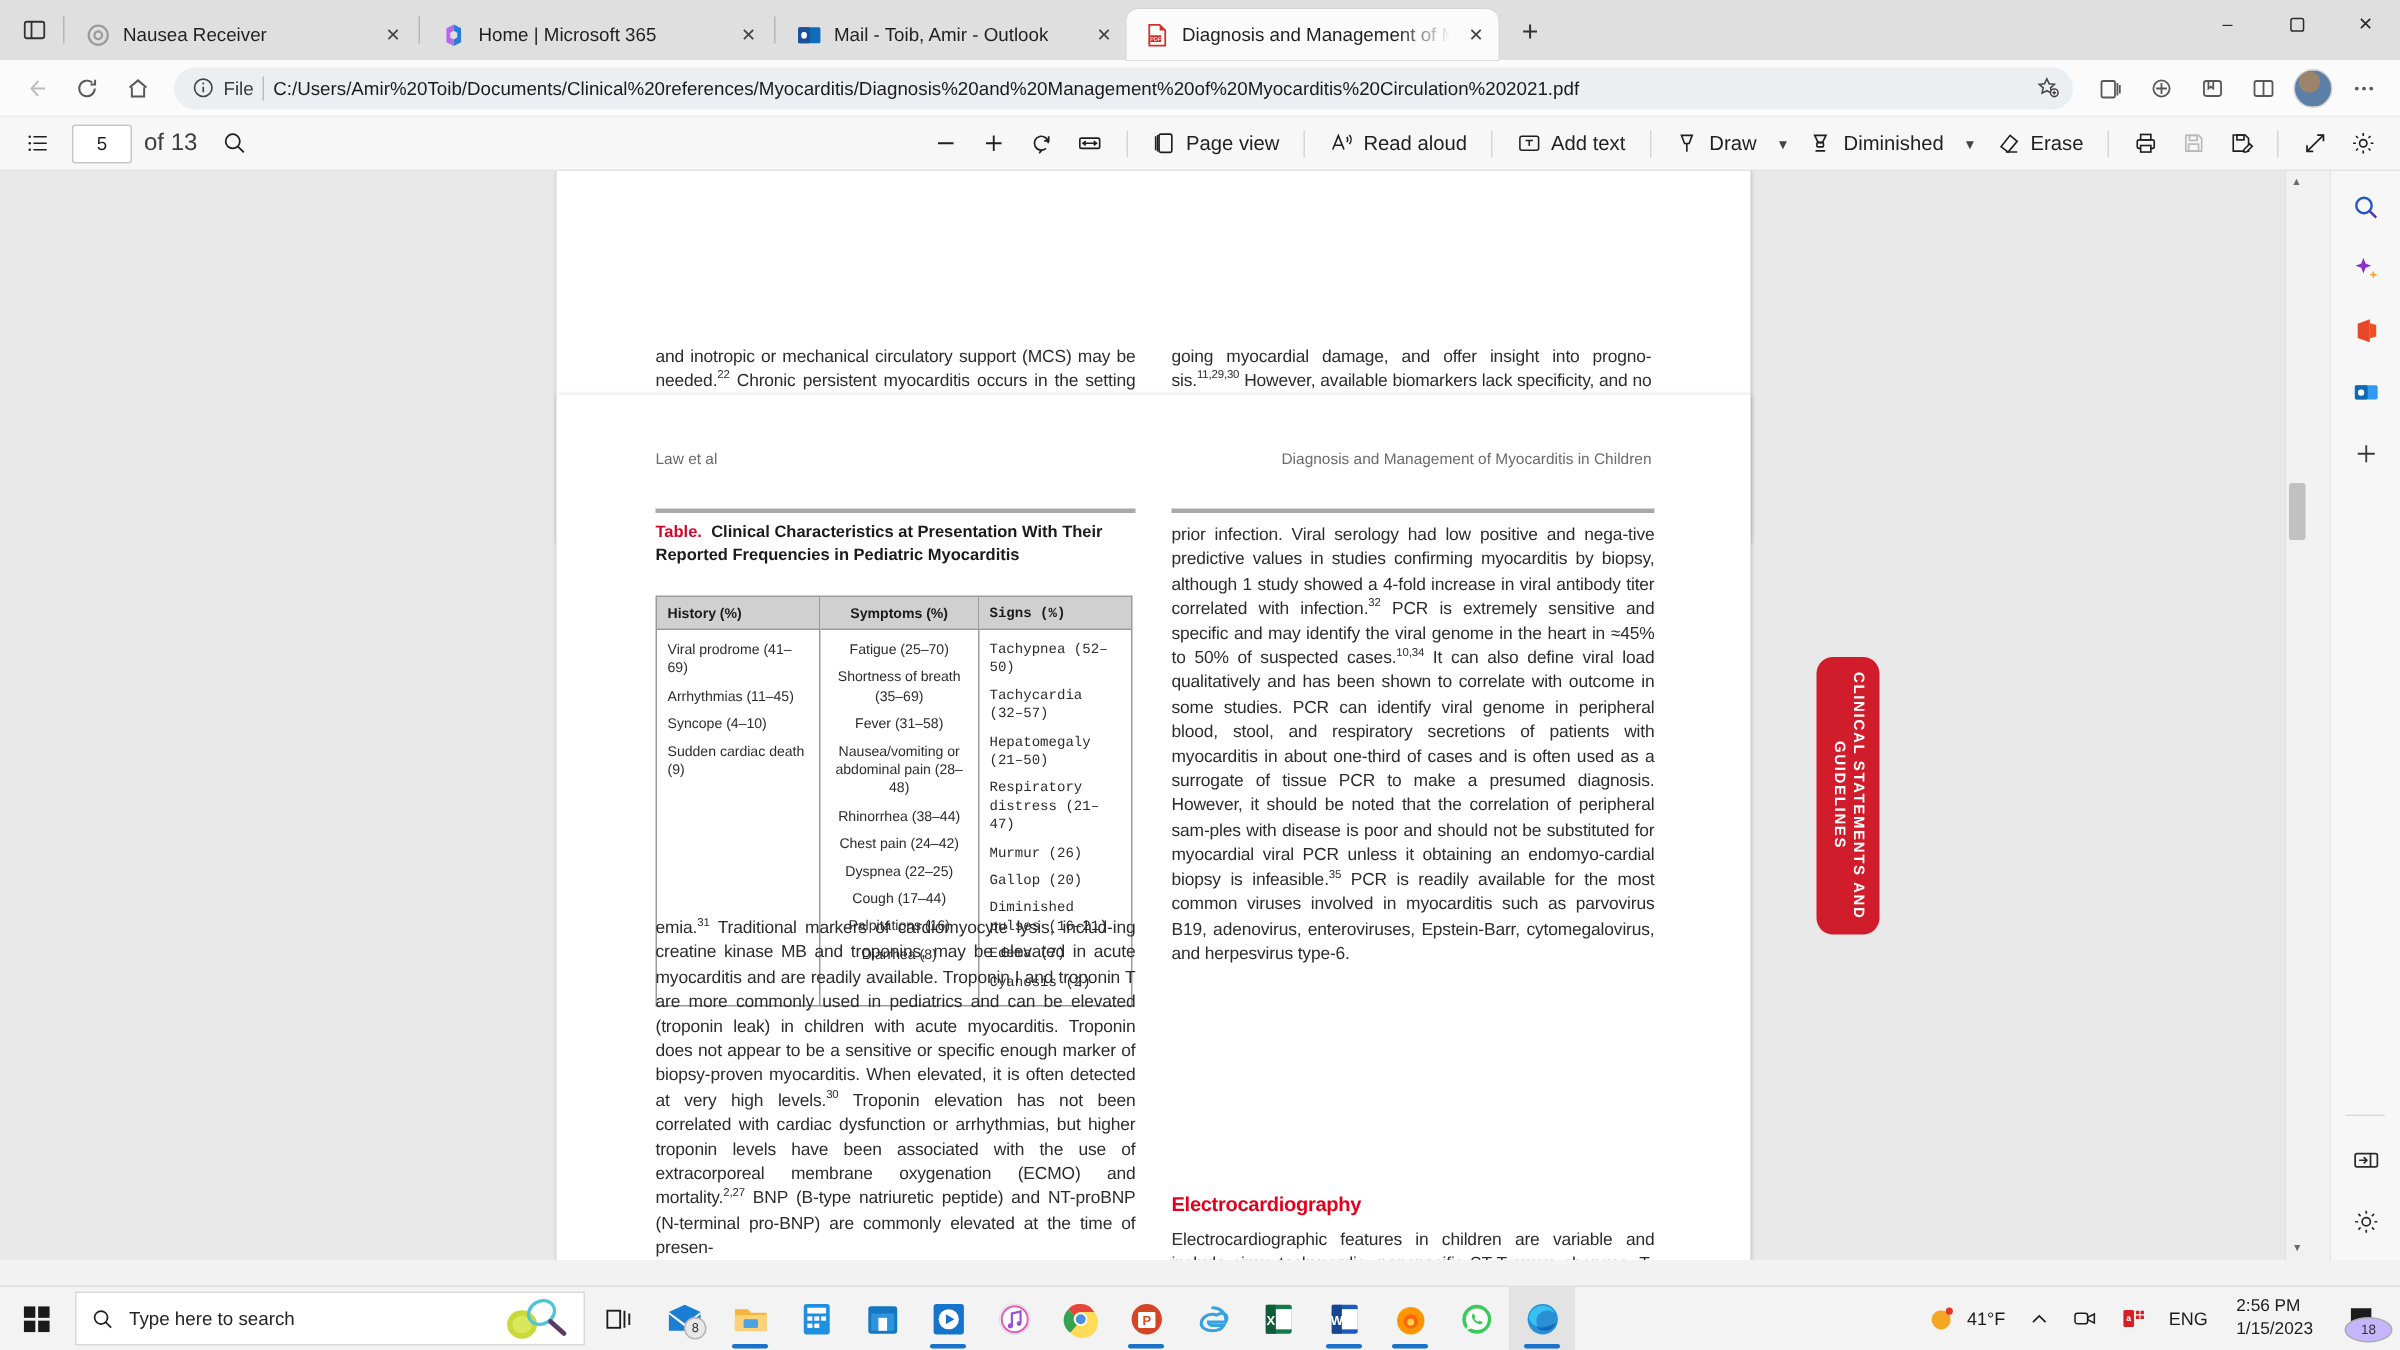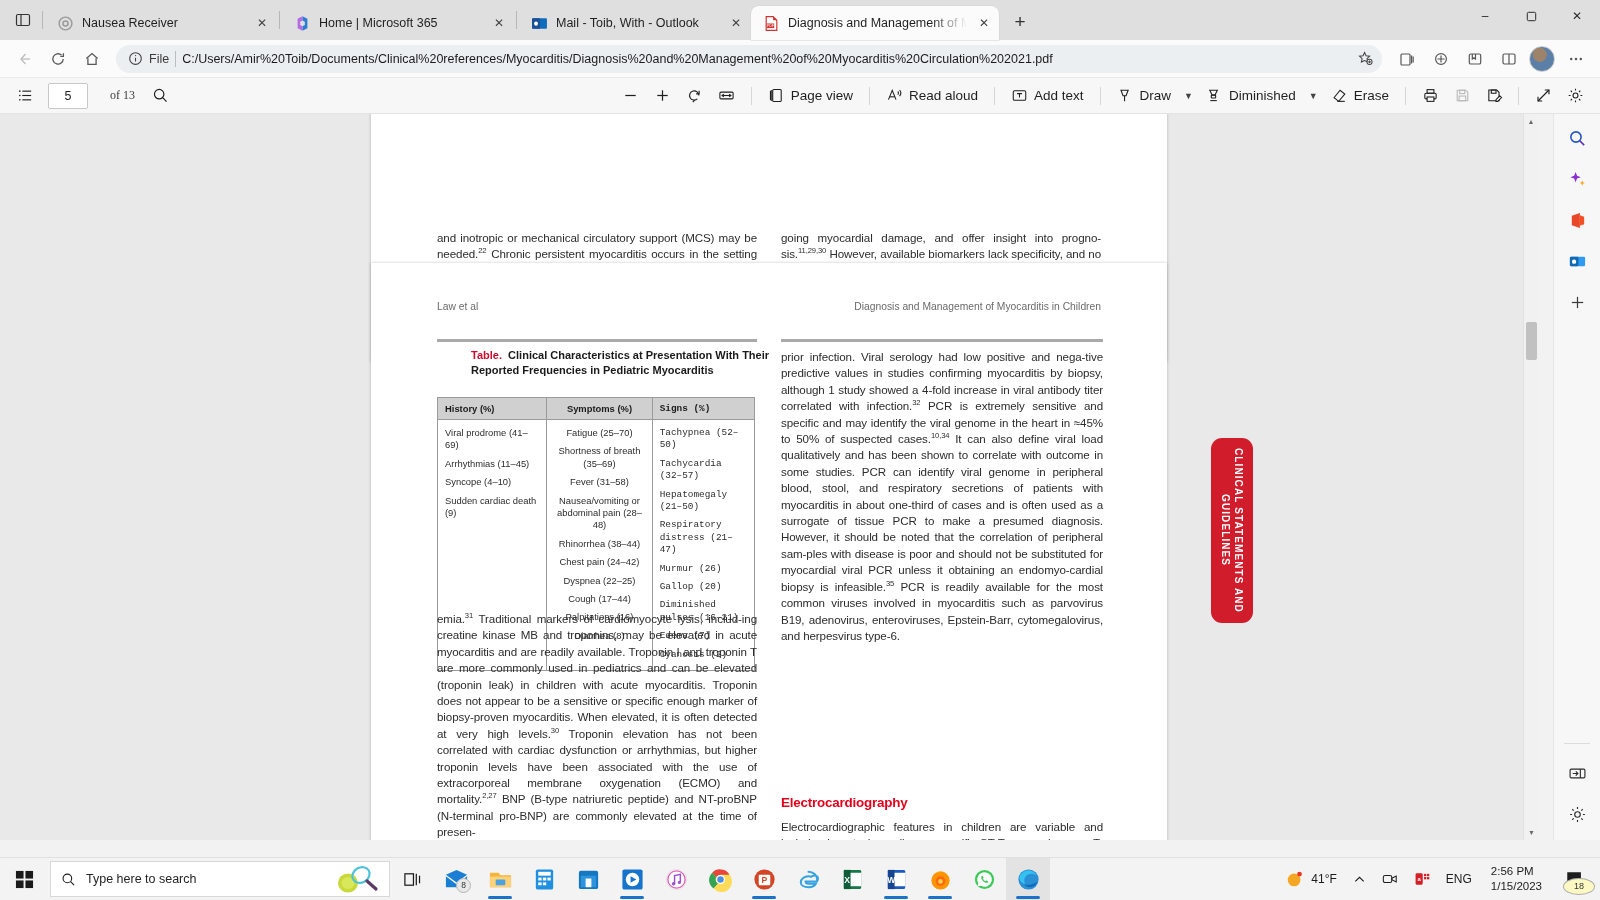--- a/index.html
+++ b/index.html
@@ -99,21 +99,21 @@
     height: 28px; border-radius: 4px; display:flex; align-items:center;
     gap: 6px; padding: 0 7px; color: #1f1f1f;
   }
   .tbtn svg { width: 17px; height: 17px; }
   .tbtn.ico { width: 30px; justify-content: center; padding: 0; }
   .pagebox {
     width: 40px; height: 26px; border: 1px solid #c8c8c8; background:#fff;
     border-radius: 2px; display:flex; align-items:center; justify-content:center;
     font-size: 12.5px; margin-left: 6px;
   }
-  .pageof { font-size: 12px; color: #3c3c3c; margin: 0 8px 0 20px; font-family: Liberation Serif, serif; }
+  .pageof { font-size: 16px; color: #3c3c3c; margin: 0 8px 0 6px; }
   .tb-sep { width: 1px; height: 18px; background: #d6d6d6; margin: 0 7px; }
   .tb-spacer { flex: 1; }
   .tb-chev { font-size: 9px; color: #444; padding: 0 4px; }
   .tbtn.dim { color: #b9b9b9; }
 
   
   .viewer {
     position: absolute; left: 0; top: 114px; right: 62px; bottom: 60px;
     background: #e9e9e9; overflow: hidden;
   }
@@ -130,21 +130,21 @@
     font-family: "Liberation Sans", sans-serif;
     font-size: 11.6px; line-height: 16.4px; color: #2c2c2c;
     text-align: justify; letter-spacing: -0.1px;
   }
   .ptext sup { font-size: 7.6px; vertical-align: super; line-height: 0; }
   .footer-l { font-size: 10px; color: #3a3a3a; }
   .footer-r { font-size: 9.3px; color: #3a3a3a; }
   .footer-r i { font-style: italic; }
   .run-head { font-size: 10.3px; color: #6b6b6b; }
   .rule { height: 2.5px; background: #a9a9a9; }
-  .tbl-title { font-size: 11px; font-weight: bold; color: #1a1a1a; line-height: 15px; margin-left: 34px; }
+  .tbl-title { font-size: 11px; font-weight: bold; color: #1a1a1a; line-height: 15px; }
   .tbl-title .lbl { color: #cf0a2c; }
   .tbl {
     border: 1px solid #9b9b9b; display: flex; width: 318px;
     border-collapse: collapse;
     margin-top: 12px;
   }
   .tcol { border-right: 1px solid #9b9b9b; }
   .tcol:last-child { border-right: none; }
   .thead {
     background: #d0d0d0; font-size: 9.4px; font-weight: bold; color: #1a1a1a;
@@ -269,21 +269,21 @@
   <div class="tabsep"></div>
 
   <div class="tab inactive">
     <span class="tab-favicon">
       <svg viewBox="0 0 16 16">
           <rect x="1" y="3" width="14" height="10" rx="1" fill="#0f6cbd"></rect>
           <rect x="1" y="3" width="7.5" height="10" rx="1" fill="#1b4f96"></rect>
           <rect x="3" y="6" width="3.5" height="4" rx="1.6" fill="#fff"></rect>
         </svg>
     </span>
-    <span class="tab-title">Mail - Toib, With - Outlook</span>
+    <span class="tab-title">Mail - Toib, Amir - Outlook</span>
     <span class="tab-close">✕</span>
   </div>
 
   <div class="tab active">
     <span class="tab-favicon">
       <svg viewBox="0 0 16 16">
           <path d="M3 1.5h6.5L13 5v9.5H3z" fill="#fff" stroke="#d0312d" stroke-width="1.1"></path>
           <path d="M9.5 1.5 L13 5 H9.5z" fill="#d0312d"></path>
           <rect x="3.5" y="8" width="7" height="4.3" fill="#d0312d"></rect>
           <text x="7" y="11.5" font-size="3.4" fill="#fff" text-anchor="middle" font-family="sans-serif">PDF</text>
@@ -824,16 +824,16 @@
     </div>
     <div class="tray-item">ENG</div>
     <div class="clock">
       <div>2:56 PM</div>
       <div>1/15/2023</div>
     </div>
     <div class="notif">
       <svg width="20" height="20" viewBox="0 0 22 22" fill="#1c1c1c">
           <path d="M2.5 3.5h15v10h-9l-4 4v-4h-2z"></path>
         </svg>
-      <span class="badge" style="right:1px;bottom:6px;width:32px;height:17px;background:#fef9c3;border-color:#aaa;font-size:9px;">18</span>
+      <span class="badge" style="right:1px;bottom:6px;width:32px;height:17px;background:#c4b5fd;border-color:#aaa;font-size:9px;">18</span>
     </div>
   </div>
 </div>
 
 </body></html>

